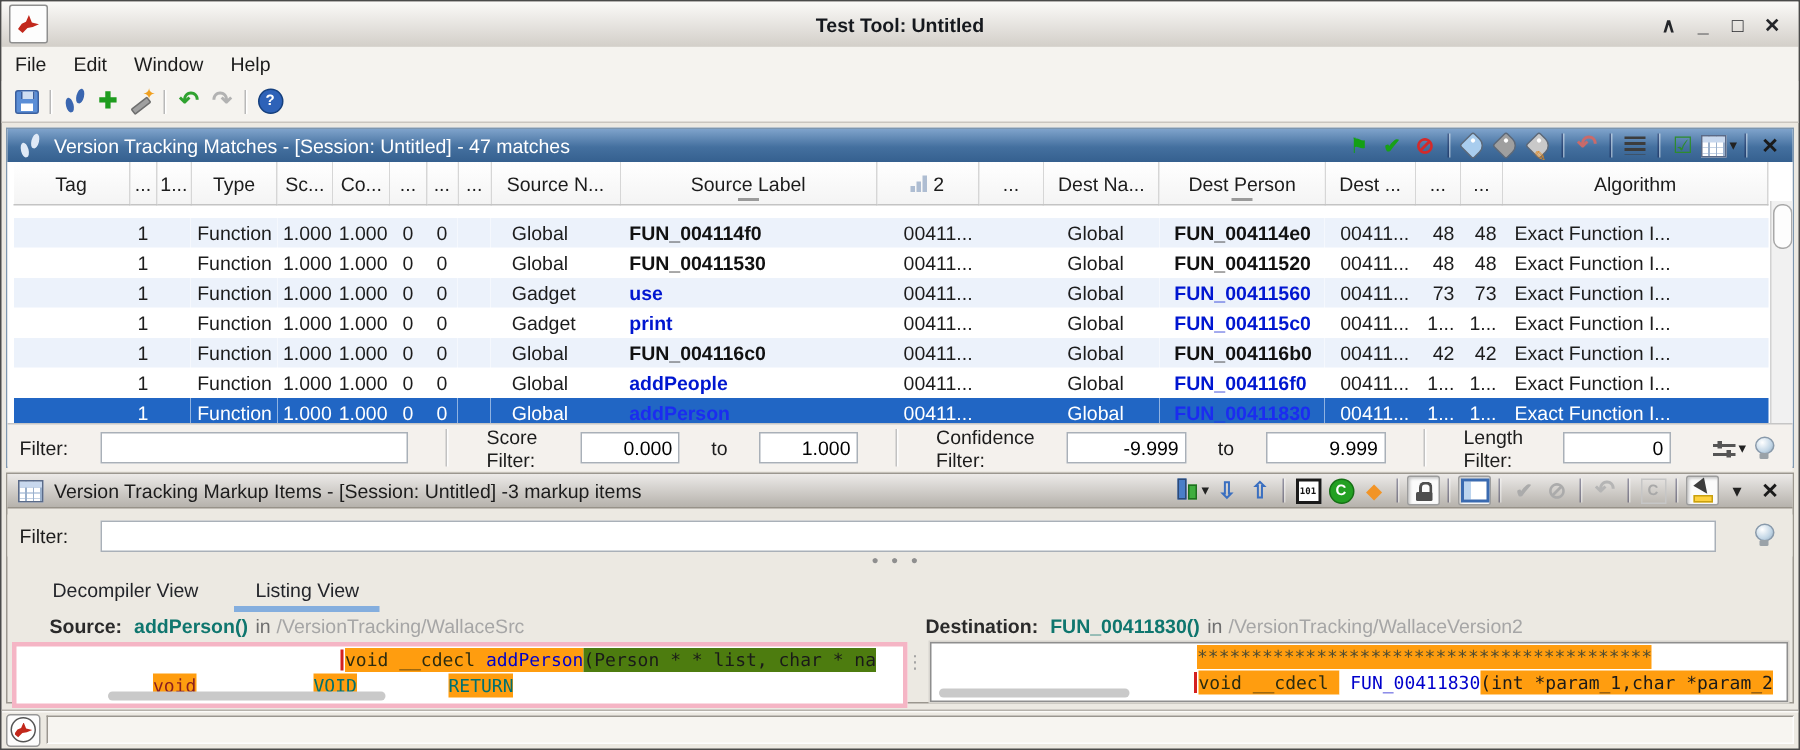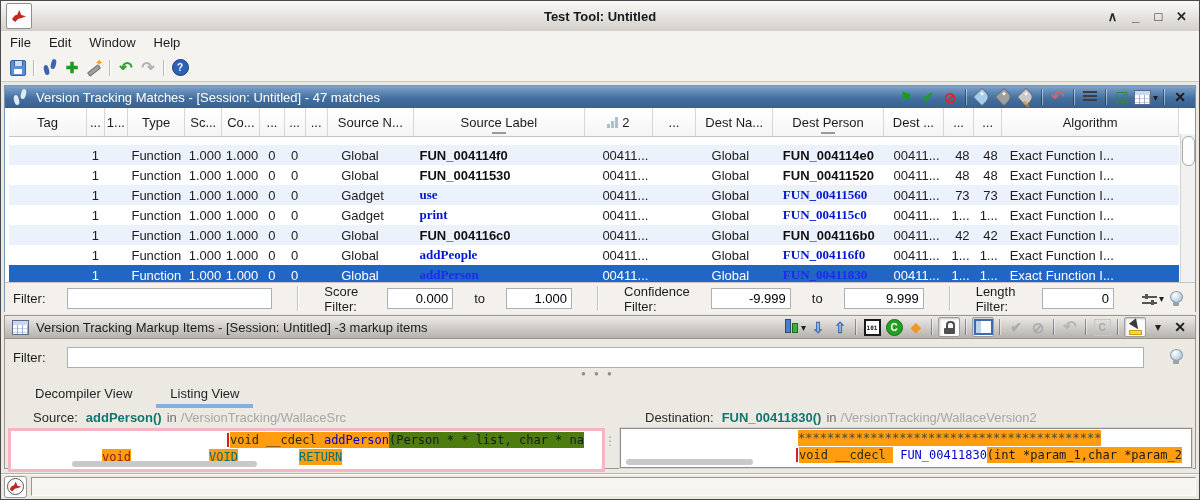--- a/index.html
+++ b/index.html
@@ -84,41 +84,41 @@
   th{font-weight:normal;height:26px;background:linear-gradient(#ffffff,#f4f4f4);
      border-right:1px solid #d6d6d6;border-bottom:1px solid #c4c4c4;position:relative;overflow:hidden;white-space:nowrap;}
   .thwrap{display:flex;align-items:center;justify-content:center;font-size:13px;}
   th.sorted::after{content:"";position:absolute;bottom:2px;left:50%;transform:translateX(-50%);width:14px;height:2px;background:#9a9a9a;}
   td{height:20px;padding:0 4px;overflow:hidden;white-space:nowrap;font-size:13px;}
   tr.strip td{height:8px;}
   tr.odd{background:#ecf2fb;}
   tr.even{background:#ffffff;}
   tr.sel{background:#2166c4;color:#fff;}
   td.al{text-align:left;}td.ar{text-align:right;}td.ac{text-align:center;}
-  .c-blue{color:#0016d0;font-weight:bold;font-family:Liberation Serif, serif;}
+  .c-blue{color:#0016d0;font-weight:bold;}
   .c-black{color:#111;font-weight:bold;}
   tr.sel .c-blue{color:#1b2cf0;}
   .vscroll{position:absolute;top:26px;bottom:0;right:0;width:14px;background:#f1f1f1;border-left:1px solid #d2d2d2;}
   .vthumb{position:absolute;top:2px;left:1px;width:11px;height:28px;background:#fdfdfd;border:1px solid #a8a8a8;border-radius:6px;}
   
   .fbar{display:flex;align-items:center;height:31px;background:#f4f1ed;border-top:1px solid #c6c6c6;padding:0 8px;gap:21px;font-size:13px;}
   .ffield{background:#fff;border:1px solid #a9b0b8;height:19px;font-size:13px;padding:0 4px;font-family:"Liberation Sans",sans-serif;}
   .ffield.num{text-align:right;}
   .vsep{width:0;height:25px;border-left:1px solid #c2c2c2;border-right:1px solid #fdfdfd;margin:0 4px;}
   
   .markup{left:3px;top:314px;width:1190px;height:152px;border:1px solid #9b978f;background:#ece9e2;}
   .mfilter{border-top:none;margin-top:4px;background:#ece9e2;height:28px;}
   .splitdots{position:absolute;left:576px;top:53px;color:#8f8f8f;font-size:8px;letter-spacing:3px;}
   .splitdots::after{content:"● ● ●";}
   .tabs{position:absolute;left:0;top:64px;height:26px;display:flex;align-items:center;padding-left:30px;gap:38px;}
   .tab{font-size:13px;color:#23252a;position:relative;cursor:default;}
   .tab.active::after{content:"";position:absolute;left:-14px;right:-14px;bottom:-7px;height:4px;background:#84aede;}
   .items-info{position:absolute;left:0;top:92px;height:21px;right:0;font-size:13px;}
   .items-info .blk{position:absolute;top:2px;white-space:nowrap;}
-  .blk .lab{color:#2a2a2a;}
+  .blk .lab{color:#2a2a2a;font-weight:bold;}
   .blk .nam{font-weight:bold;color:#0f766e;margin-left:8px;}
   .blk .inw{color:#6e6e6e;margin-left:5px;}
   .blk .pth{color:#a6a6a6;margin-left:4px;}
   .listing{position:absolute;top:112px;height:38px;background:#fff;overflow:hidden;}
   .listing.src{left:3px;width:591px;border:3px solid #f5b5c5;}
   .listing.dst{left:615px;width:570px;border:1px solid #8e8e8e;box-shadow:0 0 0 1px #d8d5cf;}
   .clin{position:relative;height:17px;white-space:pre;font-family:"DejaVu Sans Mono",monospace;font-size:12px;line-height:16px;}
   .cgrp{position:absolute;top:1px;}
   .cgrp span{padding:1px 0;}
   .caretbar{display:inline-block;width:2px;height:12px;background:#d42020;vertical-align:text-bottom;margin-right:1px;}
@@ -615,21 +615,21 @@
     </div>
     <div class="splitdots"></div>
     <div class="tabs" id="tabs">
         <span class="tab">Decompiler View</span>
         <span class="tab active">Listing View</span>
       </div>
     <div class="items-info">
       <div class="blk" style="left:28px">
         <span class="lab">Source:</span><span class="nam">addPerson()</span><span class="inw">in</span><span class="pth">/VersionTracking/WallaceSrc</span>
       </div>
-      <div class="blk" style="left:640px">
+      <div class="blk" style="left:612px">
         <span class="lab">Destination:</span><span class="nam">FUN_00411830()</span><span class="inw">in</span><span class="pth">/VersionTracking/WallaceVersion2</span>
       </div>
     </div>
     <div class="listing src" id="src-listing">
       <div class="clin"><span class="cgrp" style="left: 216px;"><span class="caretbar"></span><span style="color: rgb(43, 43, 16); background: rgb(255, 157, 15);">void __cdecl </span><span style="color: rgb(0, 0, 204); background: rgb(255, 157, 15);">addPerson</span><span style="color: rgb(26, 26, 26); background: #4d7c0f;">(Person * * list, char * na</span></span></div>
         <div class="clin"><span class="cgrp" style="left: 91px;"><span style="color: rgb(138, 32, 32); background: rgb(255, 157, 15);">void</span></span><span class="cgrp" style="left: 198px;"><span style="color: rgb(0, 112, 112); background: rgb(255, 157, 15);">VOID</span></span><span class="cgrp" style="left: 288px;"><span style="color: rgb(0, 112, 112); background: rgb(255, 157, 15);">RETURN</span></span></div>
         <div class="hthumb"></div>
     </div>
     <span class="vdots"></span>
     <div class="listing dst" id="dst-listing">

